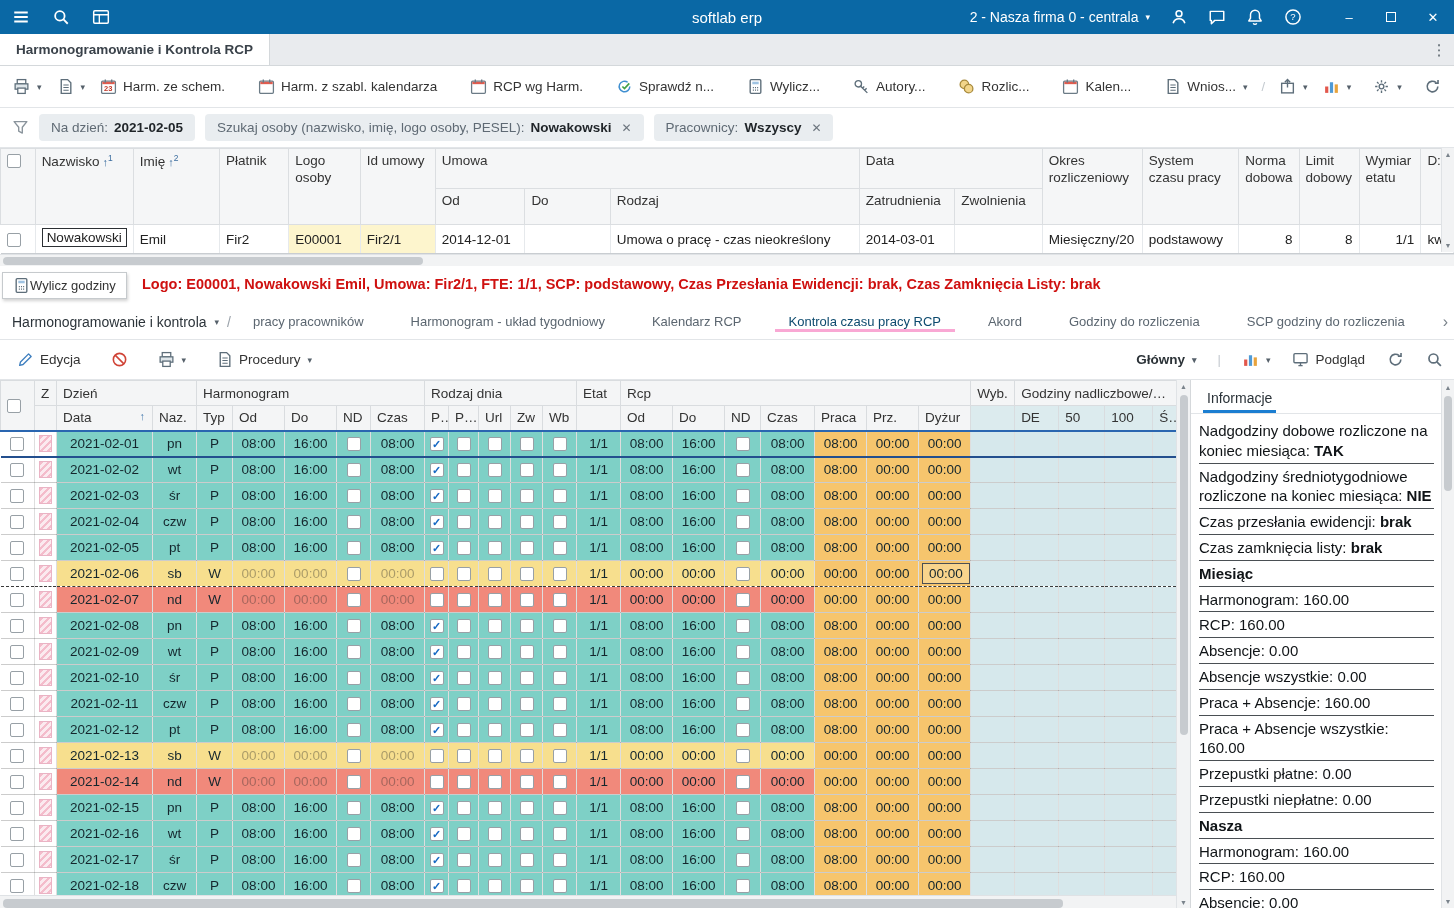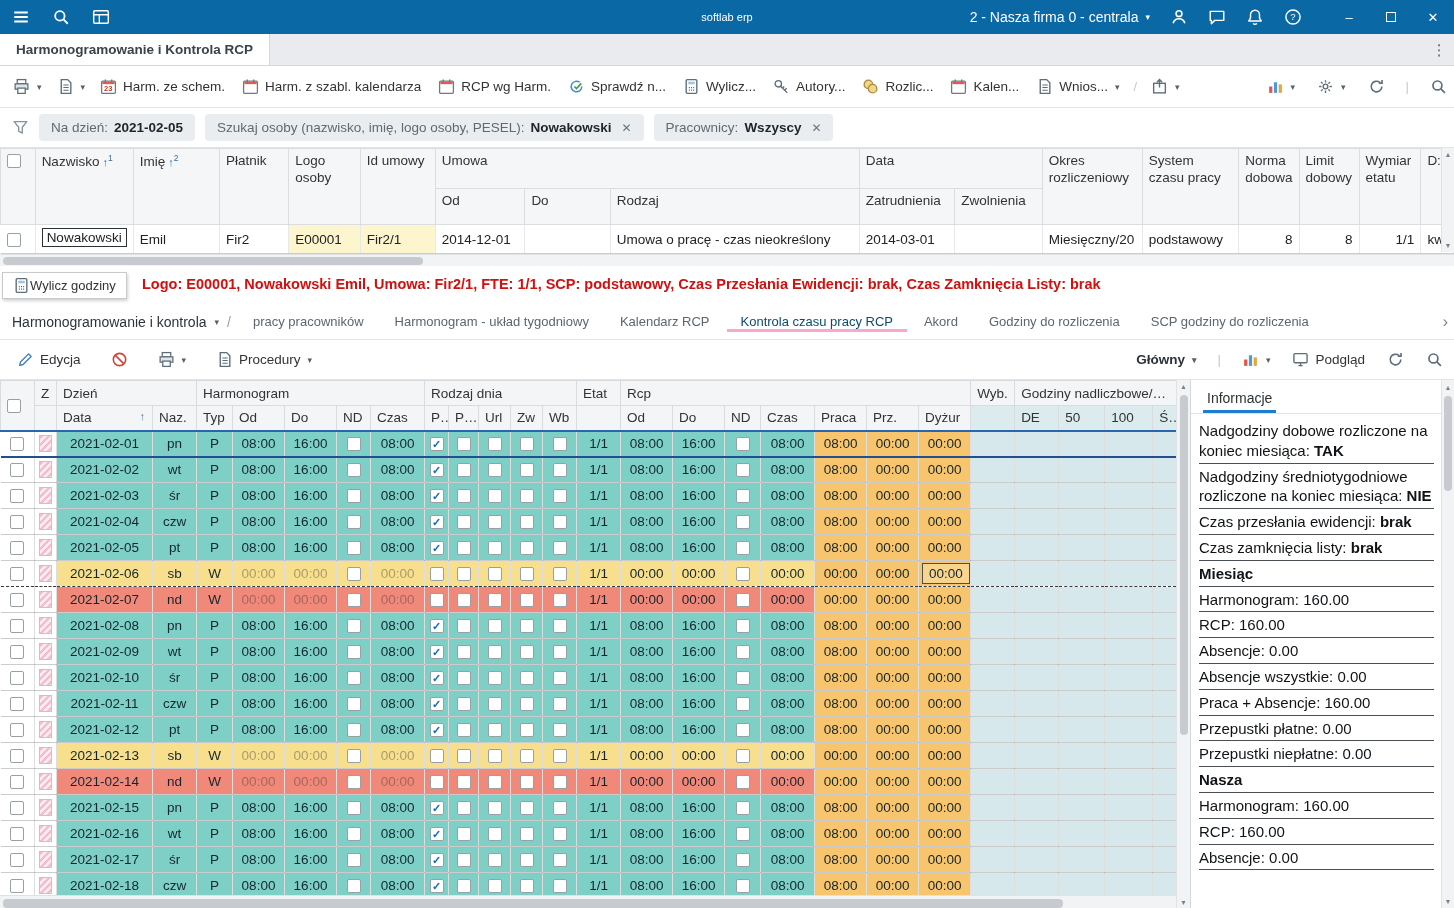--- a/index.html
+++ b/index.html
@@ -4,36 +4,36 @@
 <style>
 *{box-sizing:border-box}
 html,body{margin:0;padding:0;overflow:hidden}
 body{width:1454px;height:908px;font-family:"Liberation Sans",sans-serif;font-size:14px;color:#222;background:#fff}
 .isvg{width:100%;height:100%;display:block}
 
 
 .topbar{height:34px;background:#0a68a5;display:flex;align-items:center;color:#fff;position:relative;padding-left:12px}
 .topbar .lgrp{display:flex;align-items:center;gap:22px;z-index:2}
 .ic{width:18px;height:18px;color:#fff;flex:0 0 auto}
-.app-title{position:absolute;left:0;right:0;text-align:center;font-size:11px;color:#fff}
+.app-title{position:absolute;left:0;right:0;text-align:center;font-size:15px;color:#fff}
 .topbar .rgrp{margin-left:auto;display:flex;align-items:center;gap:20px;z-index:2}
 .company{display:flex;align-items:center;gap:7px;font-size:14px;white-space:nowrap}
 .wcaret{font-size:9px}
 .win{display:flex;align-items:center;height:34px;margin-left:6px}
 .winbtn{width:42px;height:34px;display:flex;align-items:center;justify-content:center;font-size:13px}
 .maxbox{width:10px;height:10px;border:1.5px solid #fff;display:inline-block}
 
 
 .tabbar{height:32px;background:#e9ebee;display:flex;align-items:stretch;border-bottom:1px solid #d4d8db}
 .wtab{background:#fff;padding:0 16px;display:flex;align-items:center;font-size:13.5px;font-weight:700;color:#3a424a;border-right:1px solid #d4d8db}
 .tab-more{margin-left:auto;width:30px;display:flex;align-items:center;justify-content:center;color:#5a646c;font-size:15px}
 
 
 .toolbar{height:42px;display:flex;align-items:center;padding:0 6px;border-bottom:1px solid #e2e5e8;gap:1px;overflow:hidden;background:#fff}
-.tbgroup{display:flex;align-items:center;gap:3px}
+.tbgroup{display:flex;align-items:center;gap:19px}
 .tbtn{display:flex;align-items:center;gap:6px;padding:5px 7px;border-radius:3px;font-size:13.5px;color:#333;white-space:nowrap}
 .tbtn.bold{font-weight:700;color:#2b3237}
 .ticon{position:relative;width:17px;height:17px;color:#5e6e7a;flex:0 0 auto}
 .calnum{position:absolute;left:4px;top:7px;font-style:normal;font-size:7.5px;font-weight:700;color:#c0392b;line-height:1}
 .caret{font-size:9px;color:#55606a;margin-left:1px}
 .tsep{color:#c3c9cf;padding:0 6px;font-size:13px}
 .toolbar .rgrp,.subtb .rgrp{margin-left:auto;display:flex;align-items:center;gap:8px;margin-right:-6px}
 
 
 .filterbar{height:40px;display:flex;align-items:center;gap:10px;padding:0 12px;border-bottom:1px solid #e2e5e8;background:#fff}
@@ -1262,20 +1262,21 @@
         <div class="info-line">Nadgodziny dobowe rozliczone na koniec miesiąca: <b>TAK</b></div>
         <div class="info-line">Nadgodziny średniotygodniowe rozliczone na koniec miesiąca: <b>NIE</b></div>
         <div class="info-line">Czas przesłania ewidencji: <b>brak</b></div>
         <div class="info-line">Czas zamknięcia listy: <b>brak</b></div>
         <div class="info-line"><b>Miesiąc</b></div>
         <div class="info-line">Harmonogram: 160.00</div>
         <div class="info-line">RCP: 160.00</div>
         <div class="info-line">Absencje: 0.00</div>
         <div class="info-line">Absencje wszystkie: 0.00</div>
         <div class="info-line">Praca + Absencje: 160.00</div>
+        <div class="info-line">Praca + Absencje wszystkie: 160.00</div>
         <div class="info-line">Przepustki płatne: 0.00</div>
         <div class="info-line">Przepustki niepłatne: 0.00</div>
         <div class="info-line"><b>Nasza</b></div>
         <div class="info-line">Harmonogram: 160.00</div>
         <div class="info-line">RCP: 160.00</div>
         <div class="info-line">Absencje: 0.00</div>
       </div>
     <div class="info-scroll">
       <span class="varrow">▲</span>
       <div class="vthumb small"></div>

